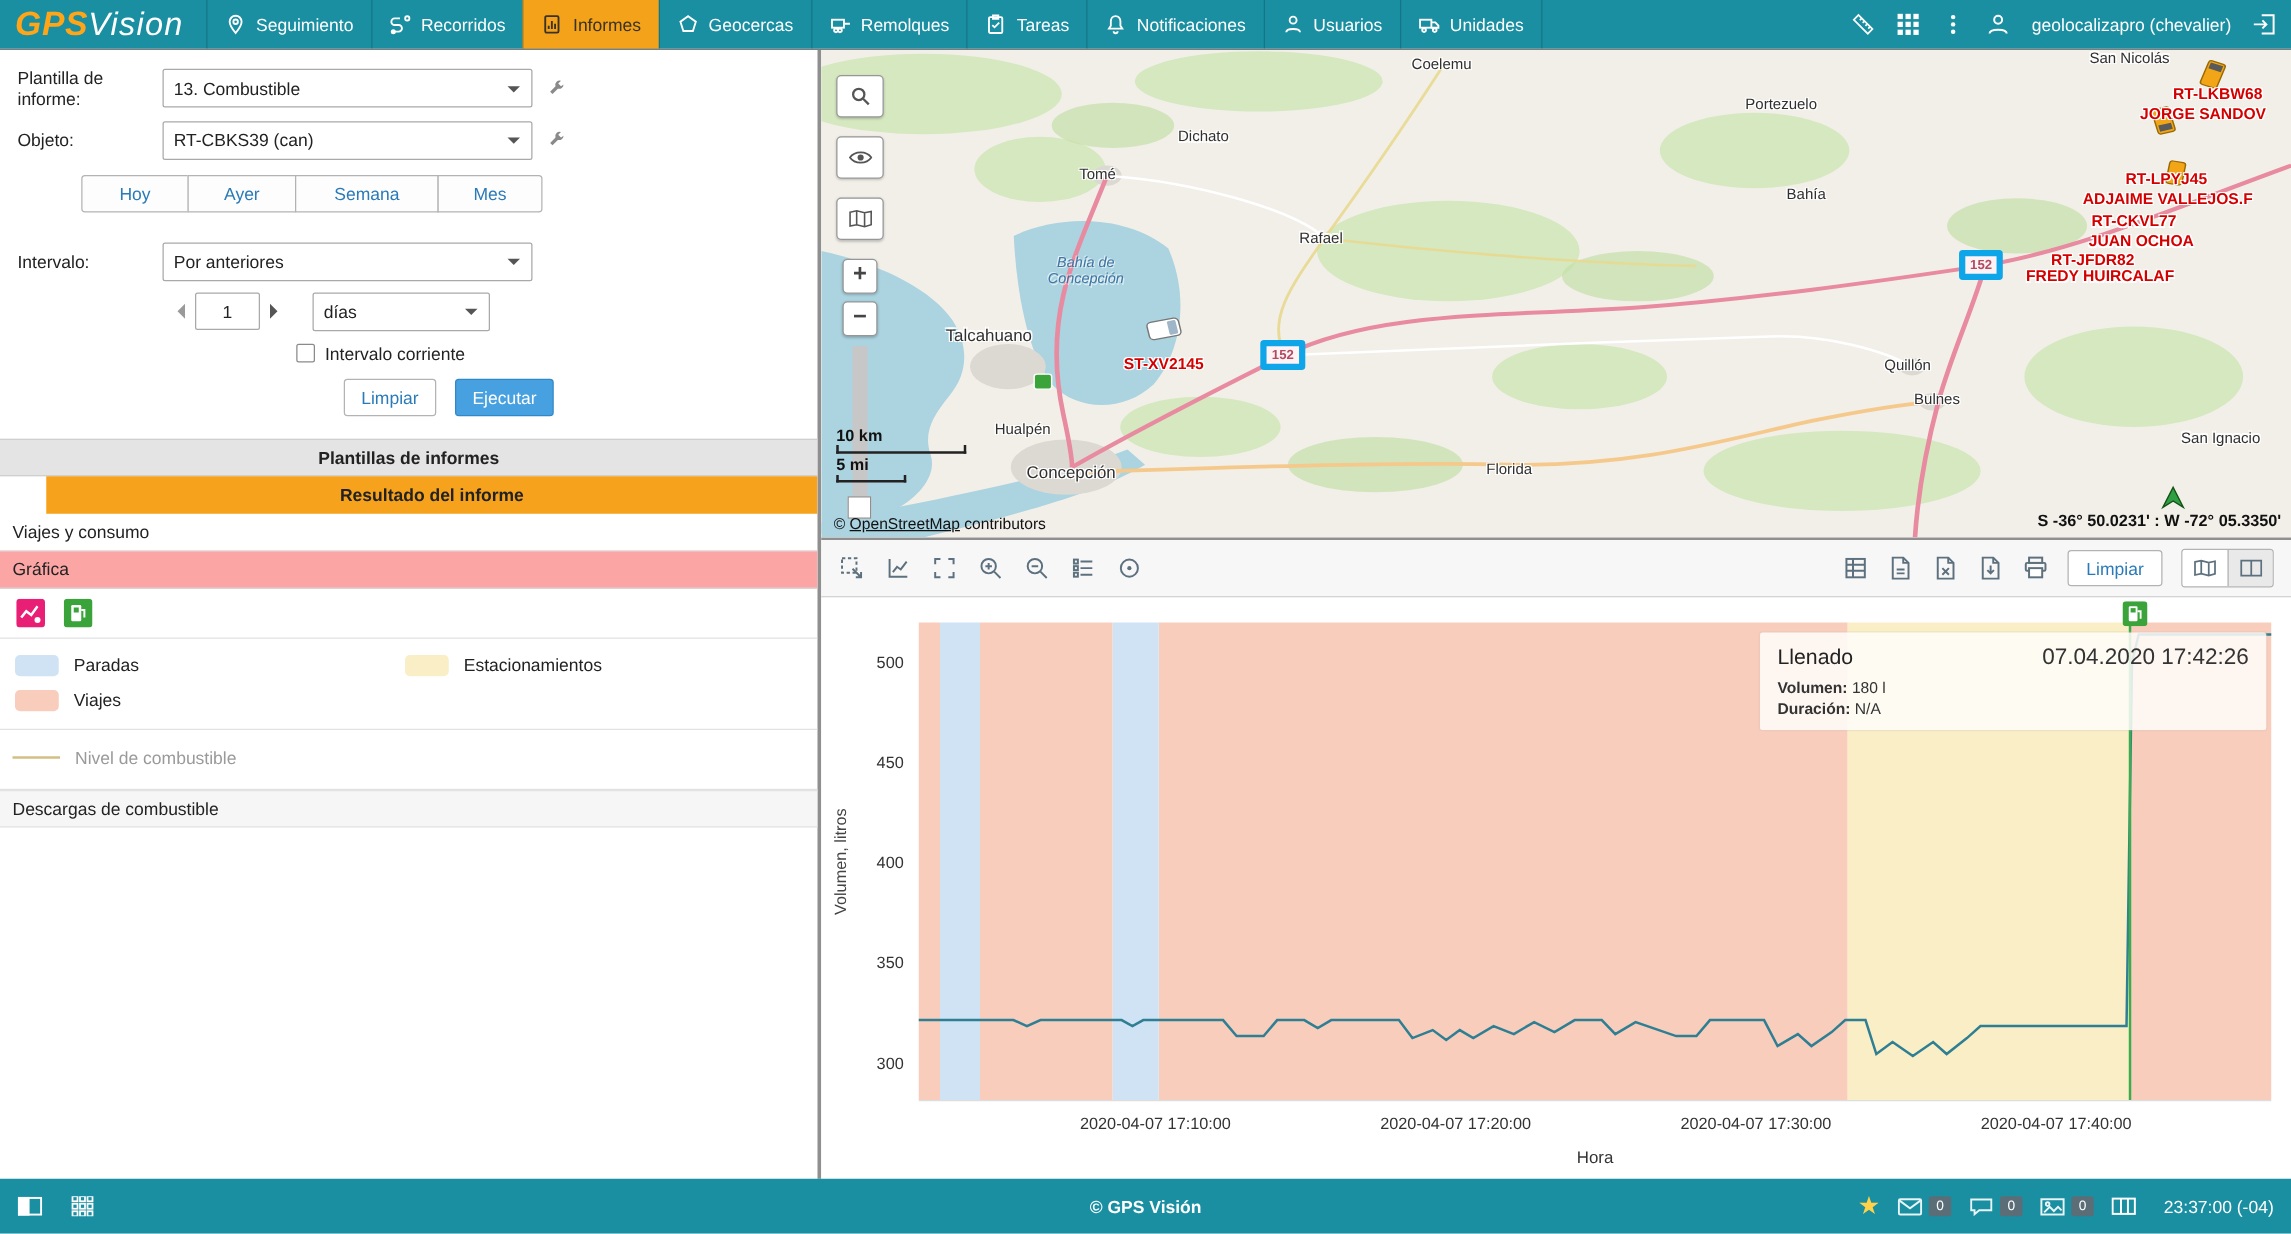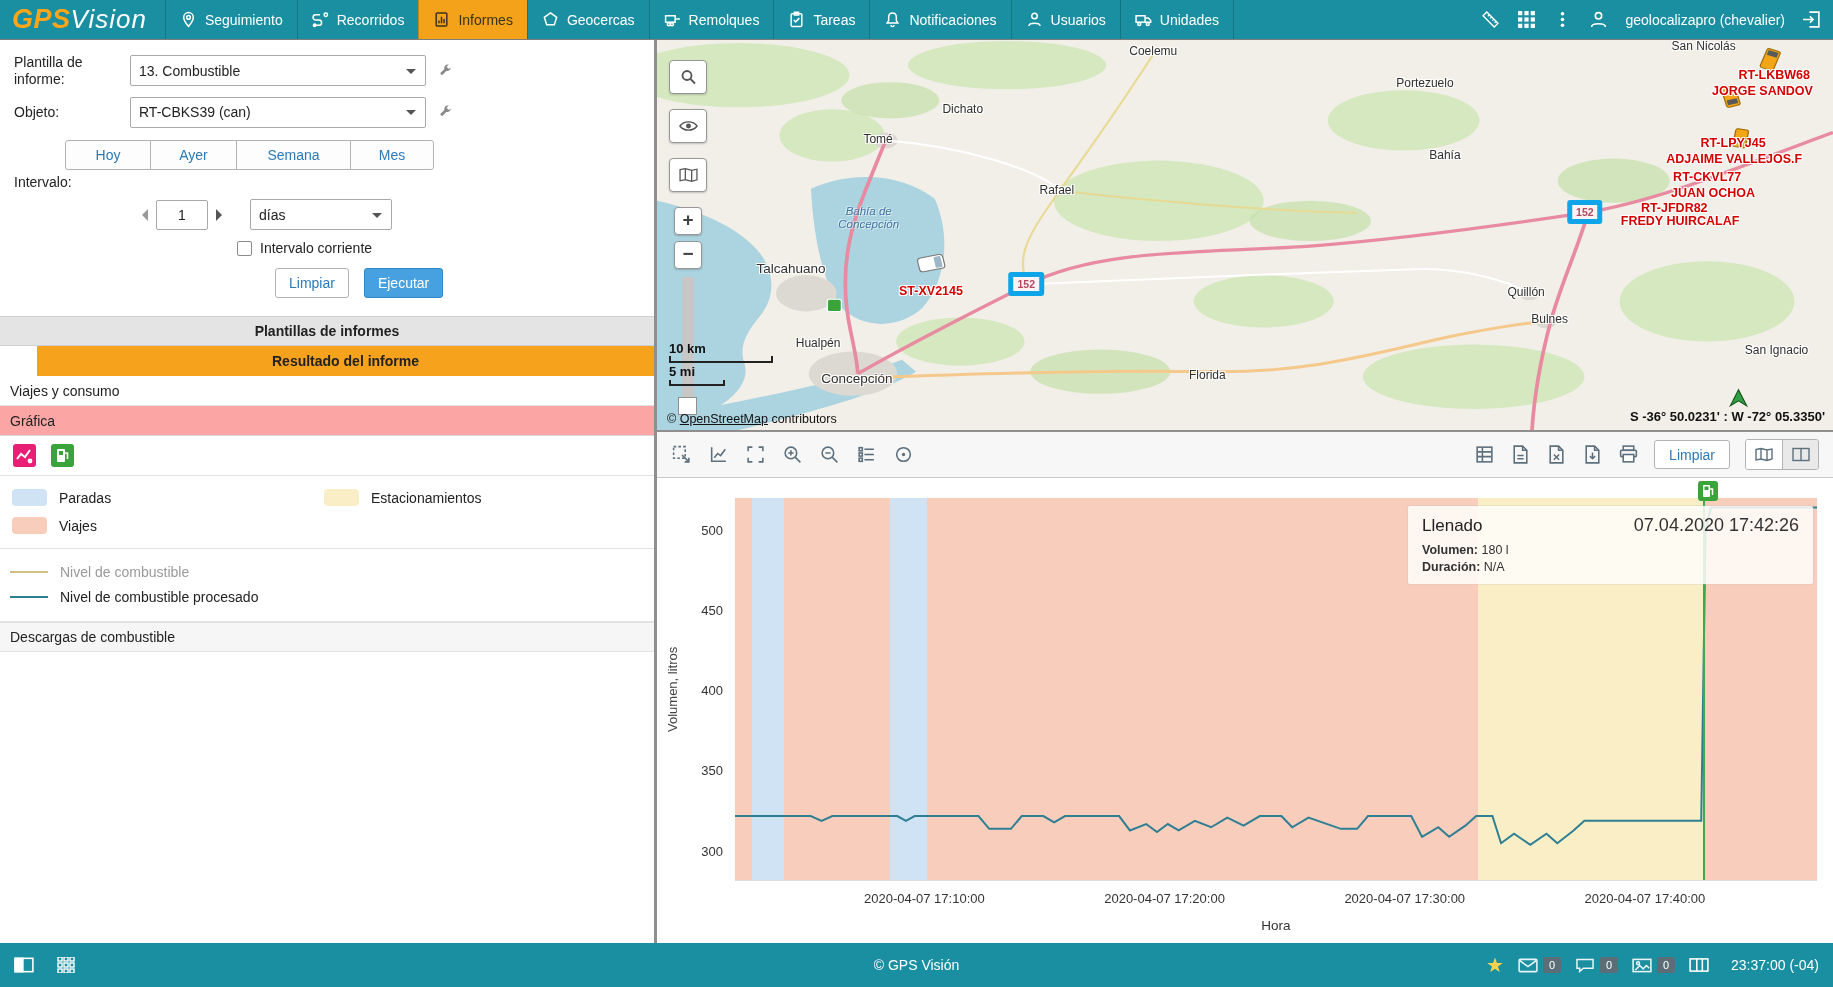--- a/index.html
+++ b/index.html
@@ -28,21 +28,21 @@
 
   
   .left-panel { width:657px; flex:none; background:#fff; border-right:3px solid #8f8f8f; overflow:hidden; display:flex; flex-direction:column; }
   .form { padding:14px 14px 6px 14px; }
   .frow { display:flex; align-items:center; margin-bottom:9px; }
   .frow label { width:116px; flex:none; line-height:1.2; }
   .select { position:relative; width:296px; height:31px; border:1px solid #a9a9a9; border-radius:2px; background:#fff; display:flex; align-items:center; padding:0 26px 0 8px; cursor:pointer; }
   .select::after { content:''; position:absolute; right:9px; top:50%; margin-top:-2px; border:5px solid transparent; border-top-color:#555; }
   .select.small { width:142px; }
   .wrench { margin-left:11px; cursor:pointer; display:flex; }
-  .quick { display:flex; margin:12px 0 4px 7px;padding-left:44px; }
+  .quick { display:flex; margin:12px 0 24px 7px;padding-left:44px; }
   .quick button { height:30px; background:#fdfdfd; border:1px solid #b3b3b3; color:#2a7ab8; font-size:14px; cursor:pointer; margin-left:-1px; font-family:inherit; }
   .quick button:first-child { border-radius:3px 0 0 3px; margin-left:0; width:86px; }
   .quick button:nth-child(2) { width:87px; }
   .quick button:nth-child(3) { width:115px; }
   .quick button:last-child { border-radius:0 3px 3px 0; width:84px; }
   .count-row { display:flex; align-items:center; margin:2px 0 10px 122px; }
   .stepper-arrow { width:0; height:0; border:6px solid transparent; cursor:pointer; }
   .stepper-arrow.left { border-right-color:#9a9a9a; margin-right:8px; }
   .stepper-arrow.right { border-left-color:#555; margin-left:8px; }
   .num-input { width:52px; height:30px; border:1px solid #a9a9a9; border-radius:2px; display:flex; align-items:center; justify-content:center; }
@@ -127,21 +127,21 @@
   .tt-row b { font-weight:700; }
   #xticks { position:absolute; left:78px; right:16px; bottom:34px; height:18px; }
   .xtick { position:absolute; transform:translateX(-50%); font-size:13px; color:#333; white-space:nowrap; }
   .xlabel { position:absolute; left:78px; right:16px; bottom:10px; text-align:center; font-size:13.5px; color:#333; }
 
   
   .statusbar { height:44px; flex:none; background:#1a8fa2; display:flex; align-items:center; color:#fff; position:relative; padding:0 14px; }
   .sb-left { display:flex; gap:22px; align-items:center; }
   .sb-icon { display:flex; cursor:pointer; }
   .sb-icon svg { width:20px; height:16px; stroke:#fff; fill:none; stroke-width:1.4; }
-  .sb-center { position:absolute; left:50%; transform:translateX(-50%); font-weight:400; font-size:14px;text-align:center; }
+  .sb-center { position:absolute; left:50%; transform:translateX(-50%); font-weight:700; font-size:14px;text-align:center; }
   .sb-right { margin-left:auto; display:flex; align-items:center; gap:14px; }
   .sb-star { color:#ffd24a; font-size:20px; cursor:pointer; line-height:1; }
   .counter { display:flex; align-items:center; gap:5px; cursor:pointer; }
   .counter svg { width:20px; height:15px; stroke:#e8f4f6; fill:none; stroke-width:1.4; }
   .badge { background:#5b6e78; color:#fff; font-size:11px; min-width:18px; height:16px; display:flex; align-items:center; justify-content:center; border-radius:2px; padding:0 3px; }
   .sb-clock { font-size:14px; margin-left:8px; white-space:nowrap; }
 </style>
 </head>
 <body>
 
@@ -312,20 +312,23 @@
           </span>
         </div>
         <div class="quick">
           <button>Hoy</button>
           <button>Ayer</button>
           <button>Semana</button>
           <button>Mes</button>
         </div>
         <div class="frow">
           <label>Intervalo:</label>
+          <div class="select">
+              <span>Por anteriores</span>
+            </div>
         </div>
         <div class="count-row">
           <span class="stepper-arrow left"></span>
           <div class="num-input">1</div>
           <span class="stepper-arrow right"></span>
           <div class="select small">
               <span>días</span>
             </div>
         </div>
         <div class="check-row">
@@ -369,24 +372,20 @@
           </div>
           <div class="legend-item">
             <span class="legend-swatch" style="background:#f9cdbc"></span>
             <span>Viajes</span>
           </div>
         </div>
       <div class="legend-lines" id="line-legend">
           <div class="line-item muted">
             <span class="line-swatch" style="border-top-color:#d2c083"></span>
             <span>Nivel de combustible</span>
-          </div>
-          <div class="line-item">
-            <span class="line-swatch" style="border-top-color:#2e7f93"></span>
-            <span>Nivel de combustible procesado</span>
           </div>
         </div>
       <div class="panel-row light">Descargas de combustible</div>
     </aside>
 
     <section class="right-pane">
 
       <div class="map">
         <svg class="map-bg" viewBox="0 0 1008 388" preserveAspectRatio="none">
           <rect width="1008" height="388" fill="#f2efe9"></rect>

